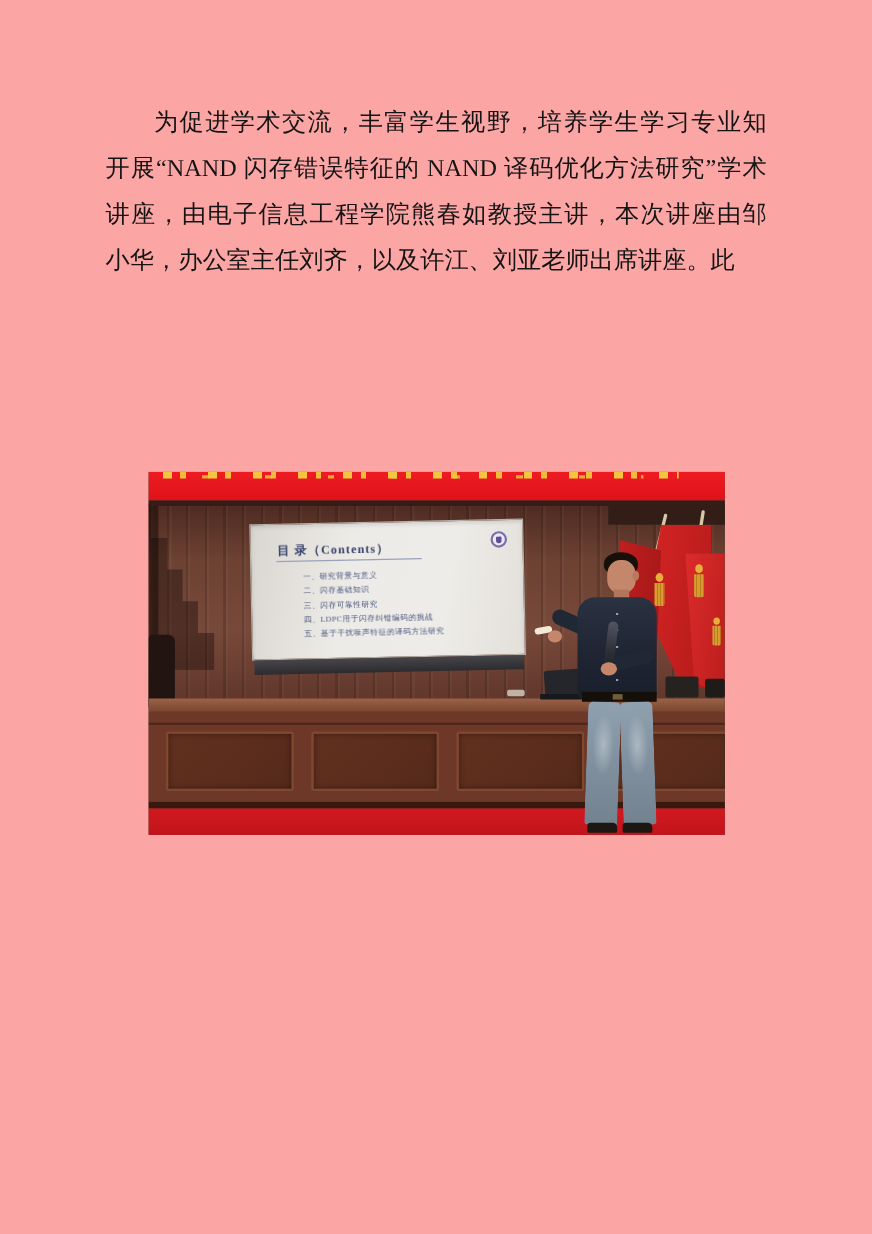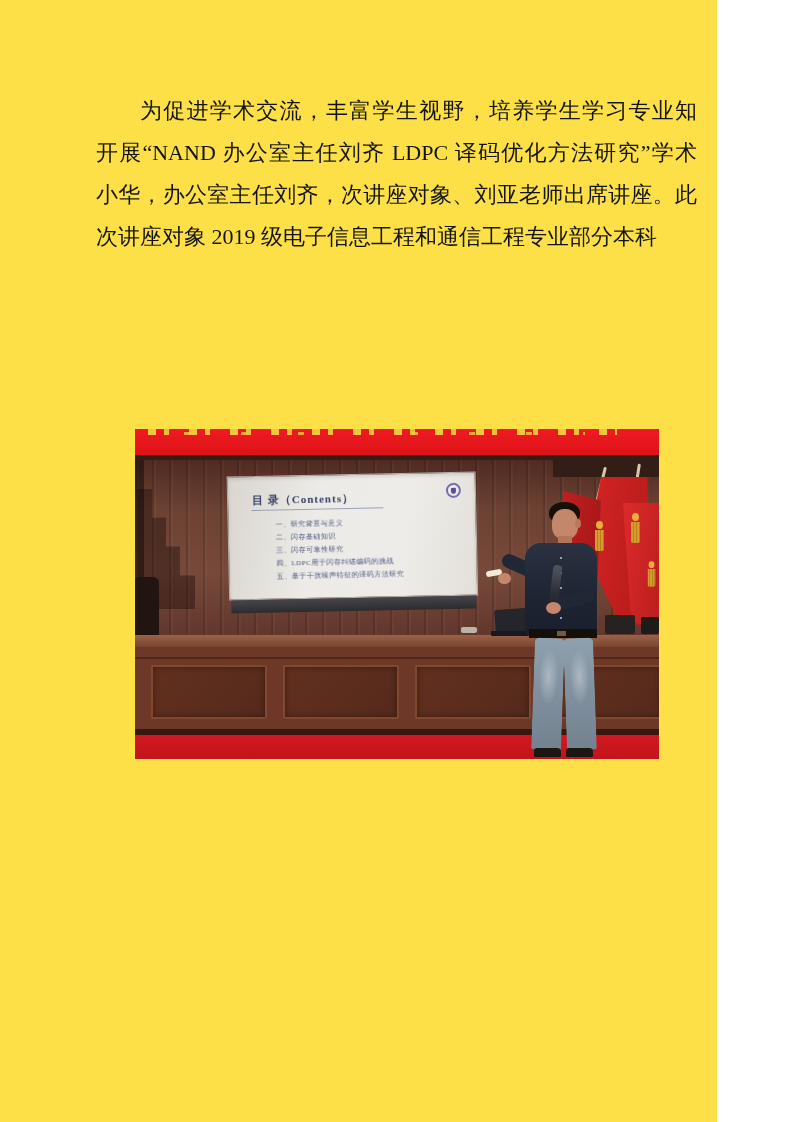--- a/index.html
+++ b/index.html
@@ -1,20 +1,20 @@
 <!DOCTYPE html>
 <html><head>
 <meta charset="utf-8">
 <style>
   * { margin:0; padding:0; box-sizing:border-box; }
   html,body { background:#ffffff; }
   .abs { position:absolute; }
 
   .page {
-    position:relative; width:717px; height:1122px; background:#fde047;
+    position:relative; width:793px; height:1122px; background:#fca5a5;
     overflow:hidden; font-family:"Liberation Serif","DejaVu Serif",serif;
   }
 
   
   .doc-text {
     position:absolute; left:96px; top:90px; width:601px;
     font-size:22px; line-height:42px; color:#141414;
   }
   .doc-line {
     text-align:justify; text-align-last:justify; text-justify:inter-character;
@@ -168,27 +168,27 @@
 </head>
 <body>
 
 <div class="page">
 
   <div class="doc-text">
 
       <div class="doc-line">为促进学术交流，丰富学生视野，培养学生学习专业知</div>
 
 
-      <div class="doc-line">开展“NAND 办公室主任刘齐 LDPC 译码优化方法研究”学术</div>
-
-
-
-      <div class="doc-line">小华，办公室主任刘齐，次讲座对象、刘亚老师出席讲座。此</div>
-
-      <div class="doc-line">次讲座对象 2019 级电子信息工程和通信工程专业部分本科</div>
+      <div class="doc-line">开展“NAND 闪存错误特征的 NAND 译码优化方法研究”学术</div>
+
+      <div class="doc-line">讲座，由电子信息工程学院熊春如教授主讲，本次讲座由邹</div>
+
+
+      <div class="doc-line">小华，办公室主任刘齐，以及许江、刘亚老师出席讲座。此</div>
+
 
     </div>
 
   <figure class="photo">
 
     <div class="abs wall"></div>
     <div class="abs wall-corner"></div>
     <div class="abs stairs"></div>
     <div class="abs valance"></div>
     <div class="abs chair"></div>

